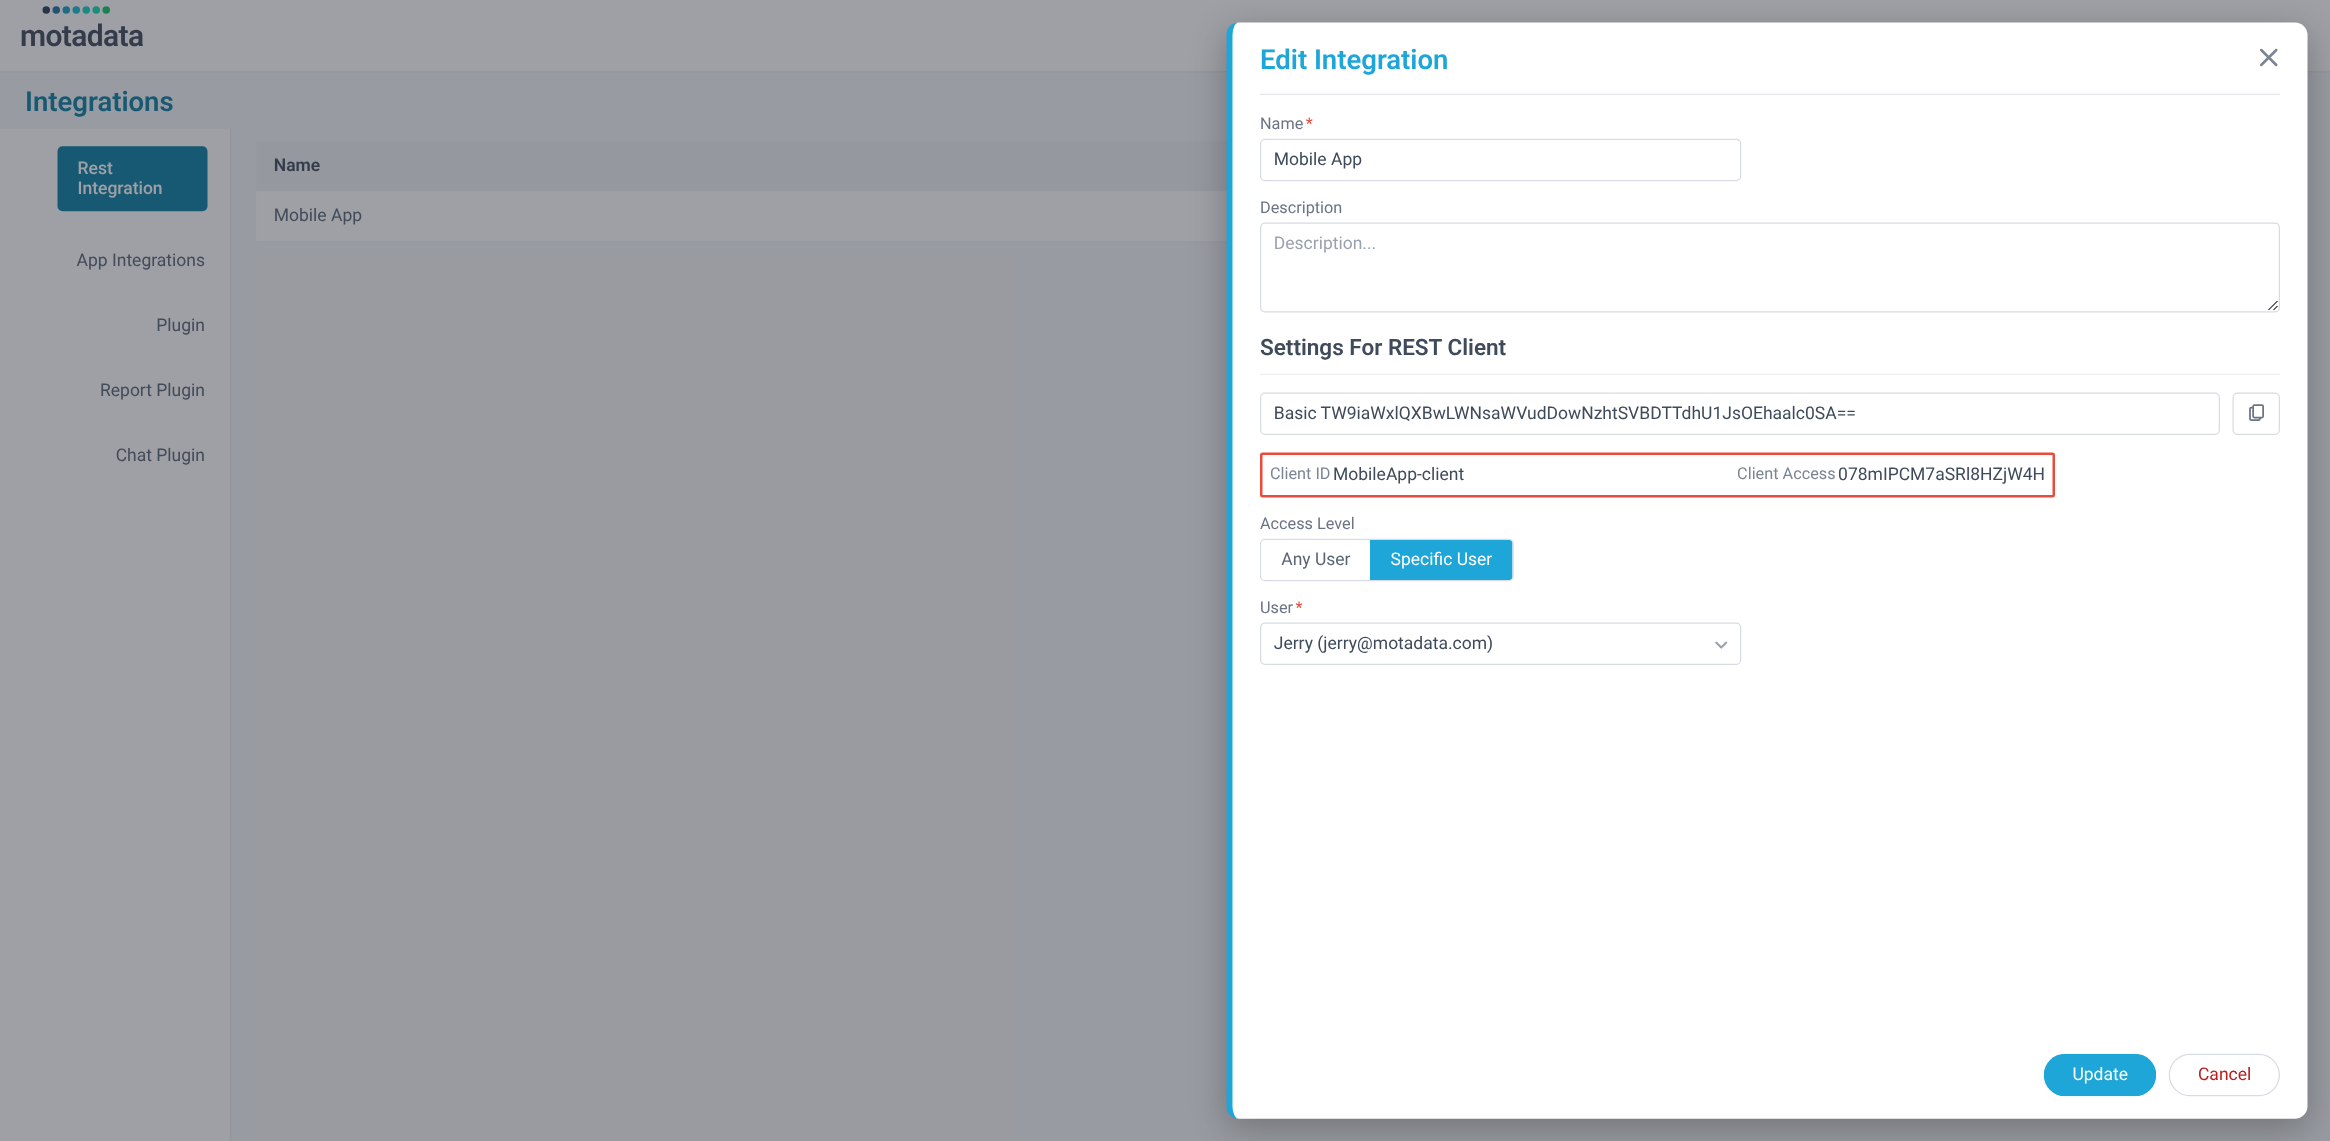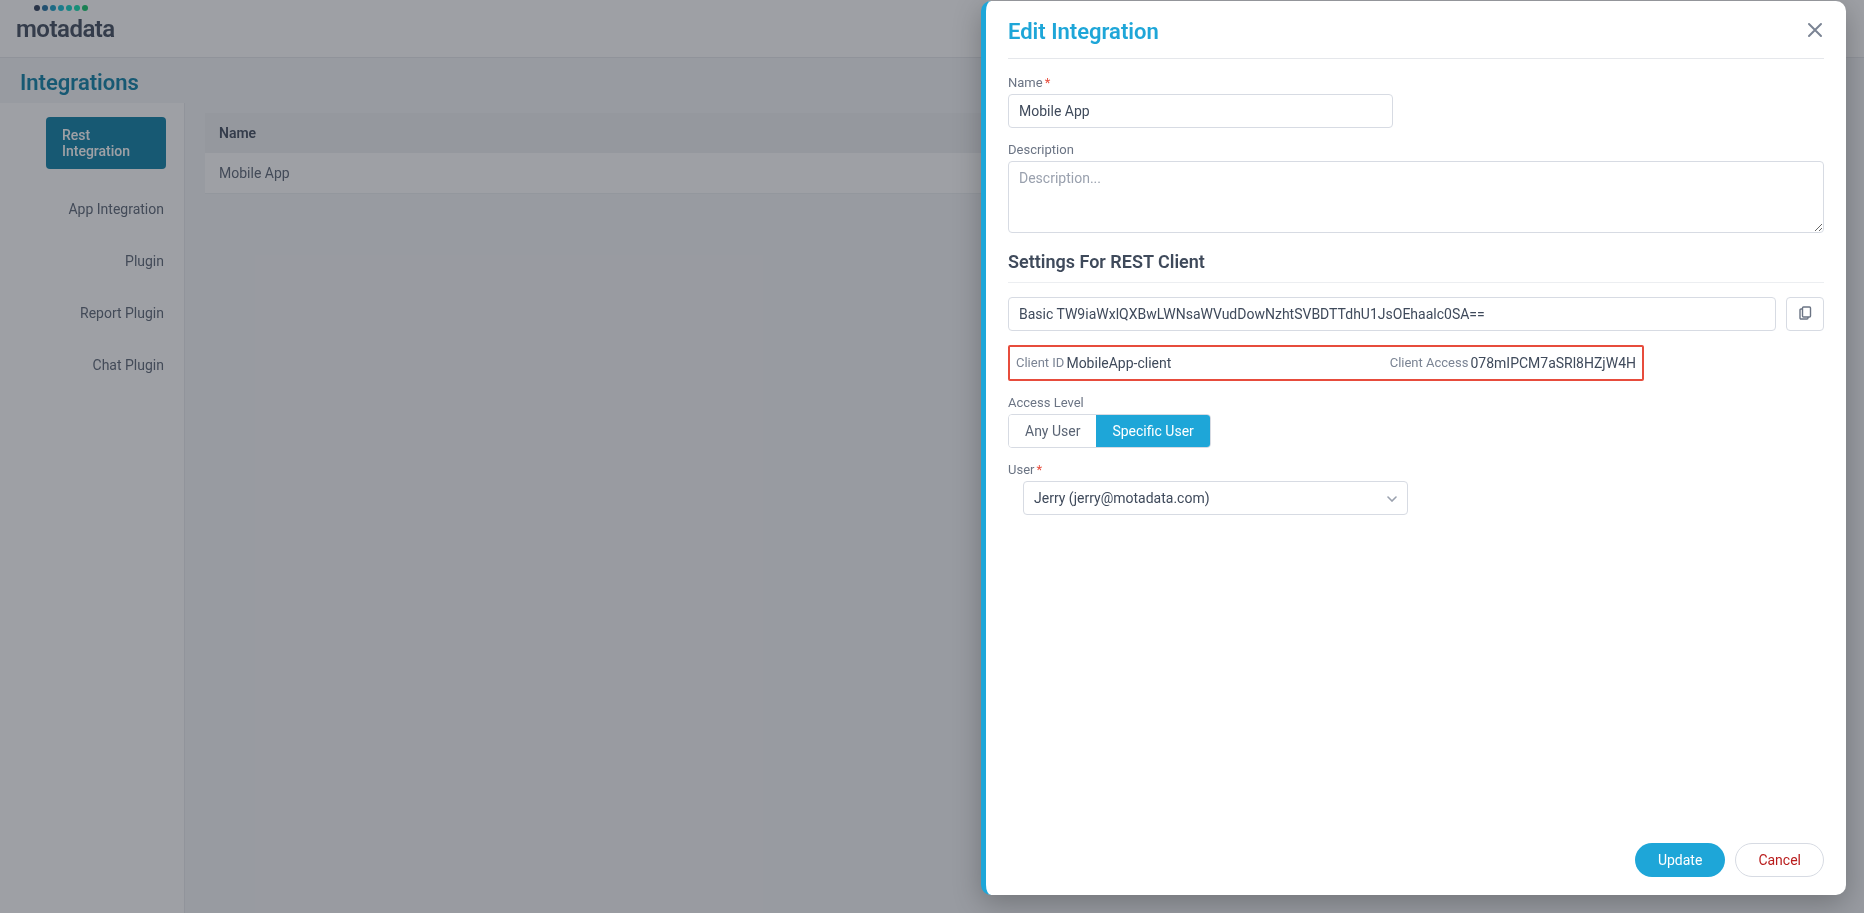--- a/index.html
+++ b/index.html
@@ -20,21 +20,21 @@
 .sidebar-item.selected { background: #0a7ea4; color: #fff; margin: 14px 18px; padding: 10px 16px; border-radius: 4px; text-align: left; font-weight: 500; }
 
 .main { flex: 1; padding: 10px 20px; }
 .table { width: 100%; background: #fff; border-collapse: collapse; }
 .table thead th { text-align: left; padding: 12px 14px; font-size: 14px; font-weight: 600; color: #3f4a5b; background: #eef0f3; border-right: 1px solid #d8dce2; }
 .table thead th:last-child { border-right: none; }
 .table tbody td { padding: 12px 14px; font-size: 14px; color: #5a6474; border-bottom: 1px solid #eceef1; }
 
 .overlay { position: absolute; inset: 0; background: rgba(40,45,55,0.45); }
 
-.panel { position: absolute; top: 1px; right: 18px; bottom: 18px; width: 865px; background: #fff; border-radius: 10px; border-left: 5px solid #1ea6d8; box-shadow: 0 8px 28px rgba(0,0,0,0.25); display: flex; flex-direction: column; padding: 18px 22px; }
+.panel { position: absolute; top: 18px; right: 18px; bottom: 18px; width: 865px; background: #fff; border-radius: 10px; border-left: 5px solid #1ea6d8; box-shadow: 0 8px 28px rgba(0,0,0,0.25); display: flex; flex-direction: column; padding: 18px 22px; }
 .panel-header { display: flex; align-items: center; justify-content: space-between; border-bottom: 1px solid #e5e7eb; padding-bottom: 14px; }
 .panel-title { font-size: 22px; font-weight: 600; color: #1ea6d8; }
 .close-x { font-size: 22px; color: #7b8494; cursor: pointer; }
 
 .panel-body { flex: 1; overflow: auto; padding-top: 16px; }
 .form-label { font-size: 13px; color: #6b7484; margin-bottom: 4px; display: block; }
 .required { color: #e74c3c; font-size: 13px; margin-left: 2px; }
 .text-input { width: 385px; border: 1px solid #d7dbe3; border-radius: 4px; padding: 8px 10px; font-size: 14px; color: #3f4a5b; }
 .textarea { width: 100%; min-height: 72px; border: 1px solid #d7dbe3; border-radius: 4px; padding: 8px 10px; font-size: 14px; color: #3f4a5b; resize: vertical; }
 .textarea::placeholder, .text-input::placeholder { color: #9aa1ae; }
@@ -49,21 +49,21 @@
 
 .highlight-box { border: 2px solid #e74c3c; border-radius: 2px; padding: 8px 6px; margin-top: 10px; display: flex; gap: 40px; width: 636px; }
 .kv { display: flex; flex-direction: row; gap: 2px; }
 .kv .k { font-size: 13px; color: #7b8494; }
 .kv .v { font-size: 14px; color: #3f4a5b; }
 
 .toggle-group { display: inline-flex; border: 1px solid #d7dbe3; border-radius: 4px; overflow: hidden; }
 .toggle-group .opt { padding: 8px 16px; font-size: 14px; color: #5a6474; background: #fff; cursor: pointer; }
 .toggle-group .opt.active { background: #1ea6d8; color: #fff; }
 
-.select { width: 385px; border: 1px solid #d7dbe3; border-radius: 4px; padding: 8px 10px; font-size: 14px; color: #3f4a5b; display: flex; justify-content: space-between; align-items: center; cursor: pointer; margin-left: 15px; }
+.select { width: 385px; border: 1px solid #d7dbe3; border-radius: 4px; padding: 8px 10px; font-size: 14px; color: #3f4a5b; display: flex; justify-content: space-between; align-items: center; cursor: pointer; }
 .chev { color: #9aa1ae; font-size: 12px; }
 
 .panel-footer { display: flex; justify-content: flex-end; gap: 10px; padding-top: 12px; }
 .btn { border-radius: 18px; padding: 8px 22px; font-size: 14px; cursor: pointer; border: 1px solid transparent; }
 .btn-primary { background: #1ea6d8; color: #fff; }
 .btn-secondary { background: #fff; color: #b91c1c; border-color: #d7dbe3; }
 </style>
 </head>
 <body>
 
@@ -83,21 +83,21 @@
     </div>
   </div>
 
   <div class="page-header">
     <div class="page-title">Integrations</div>
   </div>
 
   <div class="content">
     <div class="sidebar">
       <div class="sidebar-item selected">Rest Integration</div>
-      <div class="sidebar-item">App Integration</div>
+      <div class="sidebar-item">App Integrations</div>
       <div class="sidebar-item">Plugin</div>
       <div class="sidebar-item">Report Plugin</div>
       <div class="sidebar-item">Chat Plugin</div>
     </div>
 
     <div class="main">
       <table class="table">
         <thead>
           <tr>
             <th>Name</th>

